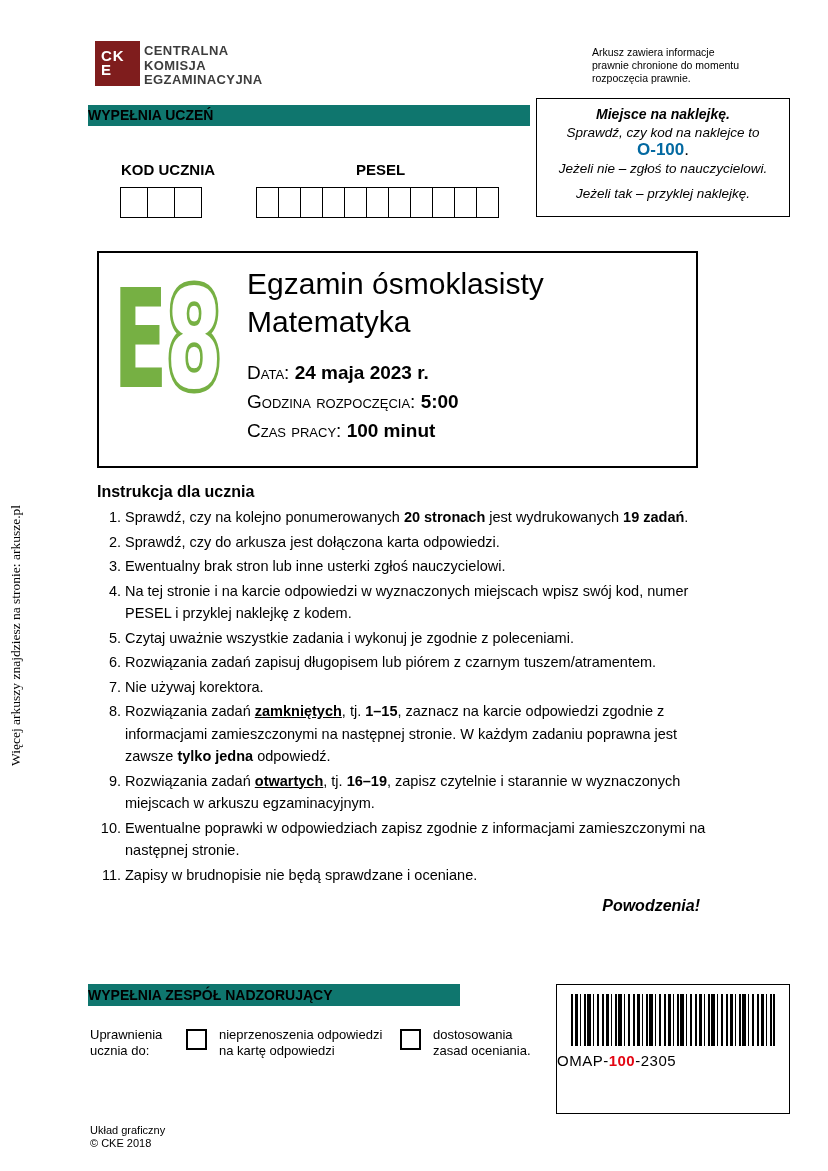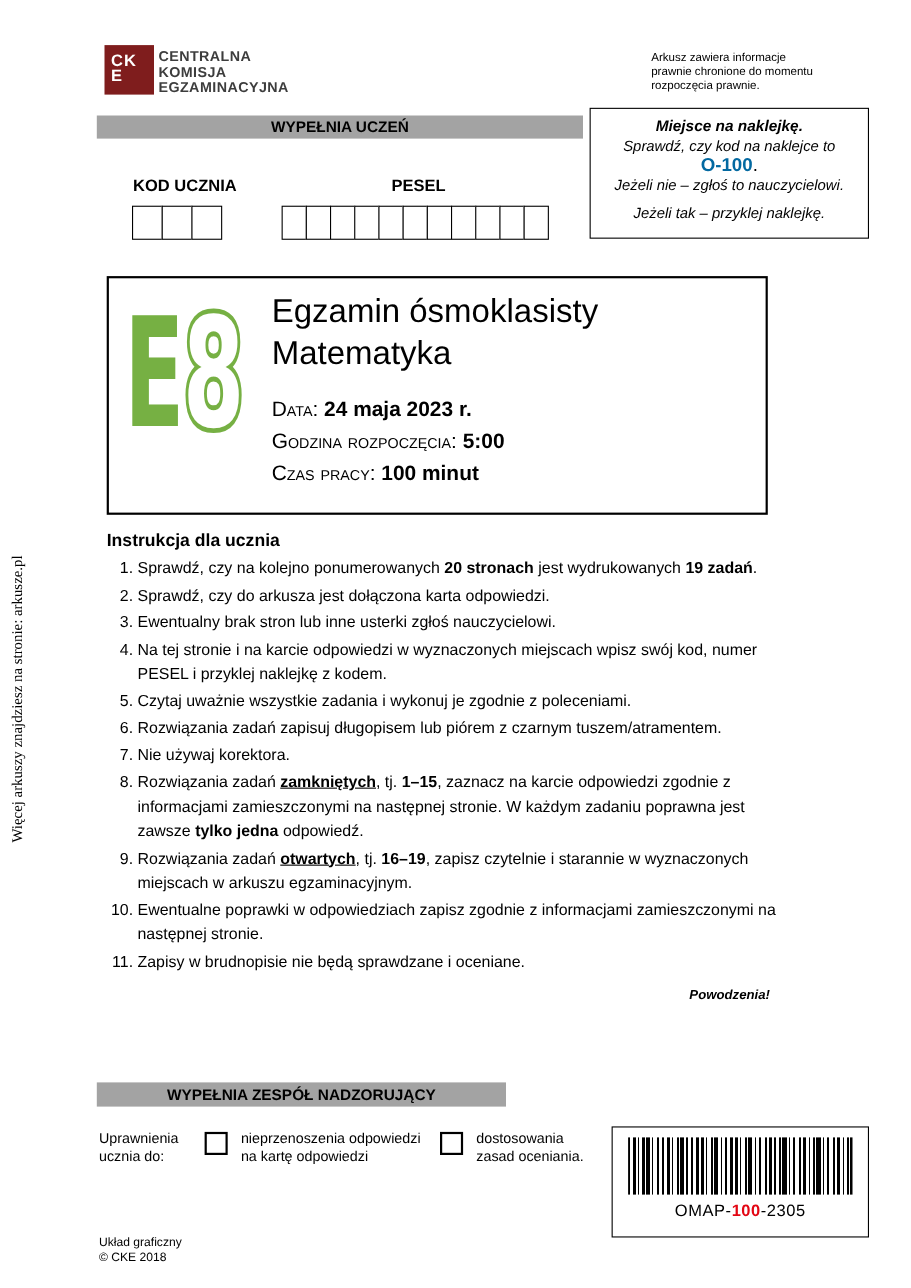--- a/index.html
+++ b/index.html
@@ -34,22 +34,22 @@
     font-weight: bold; font-size: 13px; line-height: 14.5px;
     letter-spacing: 0.4px; color: #3d3d3d;
   }
   .legal {
     position: absolute; left: 592px; top: 46px;
     font-size: 10.5px; line-height: 13px;
   }
 
   
   .bar {
-    position: absolute; background: #a3a3a3;
-    text-align: center; font-weight: bold;
+    position: absolute; background: #0f766e;
+    font-weight: bold;
   }
   .bar-student { left: 88px; top: 105px; width: 442px; height: 21px; line-height: 21px; font-size: 14px; }
   .bar-supervisor { left: 88px; top: 984px; width: 372px; height: 22px; line-height: 22px; font-size: 14px; }
 
   
   .sticker-box {
     position: absolute; left: 536px; top: 98px;
     width: 254px; height: 119px; border: 1px solid #000;
     text-align: center; padding-top: 7px;
   }
@@ -85,37 +85,36 @@
   
   .instr-heading { position: absolute; left: 97px; top: 483px; font-size: 16px; font-weight: bold; }
   .instr-list {
     position: absolute; left: 97px; top: 506px; width: 612px;
     margin: 0; padding-left: 28px;
     font-size: 14.5px; line-height: 22.5px;
   }
   .instr-list li { margin-bottom: 2px; }
   .b { font-weight: bold; }
   .u { text-decoration: underline; }
-  .good-luck { position: absolute; right: 128px; top: 897px; font-weight: bold; font-style: italic; font-size: 12px; }
+  .good-luck { position: absolute; right: 128px; top: 897px; font-weight: bold; font-style: italic; font-size: 16px; }
 
   
   .rights-label { position: absolute; left: 90px; top: 1027px; font-size: 13px; line-height: 16px; }
   .checkbox { position: absolute; width: 21px; height: 21px; border: 2px solid #000; background: #fff; }
   .cb1 { left: 186px; top: 1029px; }
   .cb2 { left: 400px; top: 1029px; }
   .cb-label { position: absolute; font-size: 13px; line-height: 16px; }
   .cb-label-1 { left: 219px; top: 1027px; }
   .cb-label-2 { left: 433px; top: 1027px; }
 
   
   .barcode-box {
     position: absolute; left: 556px; top: 984px;
-    width: 234px; height: 101px; border: 1px solid #000;
-    text-align: center;
-    margin-top: 40px;
+    width: 234px; height: 130px; border: 1px solid #000;
+    text-align: left;
   }
   .barcode {
     margin: 9px auto 0; width: 204px; height: 52px;
     background: repeating-linear-gradient(90deg,
       #000 0 2px, #fff 2px 4px, #000 4px 7px, #fff 7px 9px,
       #000 9px 10px, #fff 10px 13px, #000 13px 15px, #fff 15px 16px,
       #000 16px 20px, #fff 20px 22px, #000 22px 23px, #fff 23px 26px,
       #000 26px 28px, #fff 28px 31px);
   }
   .barcode-text { font-size: 15px; margin-top: 6px; letter-spacing: 0.5px; }

